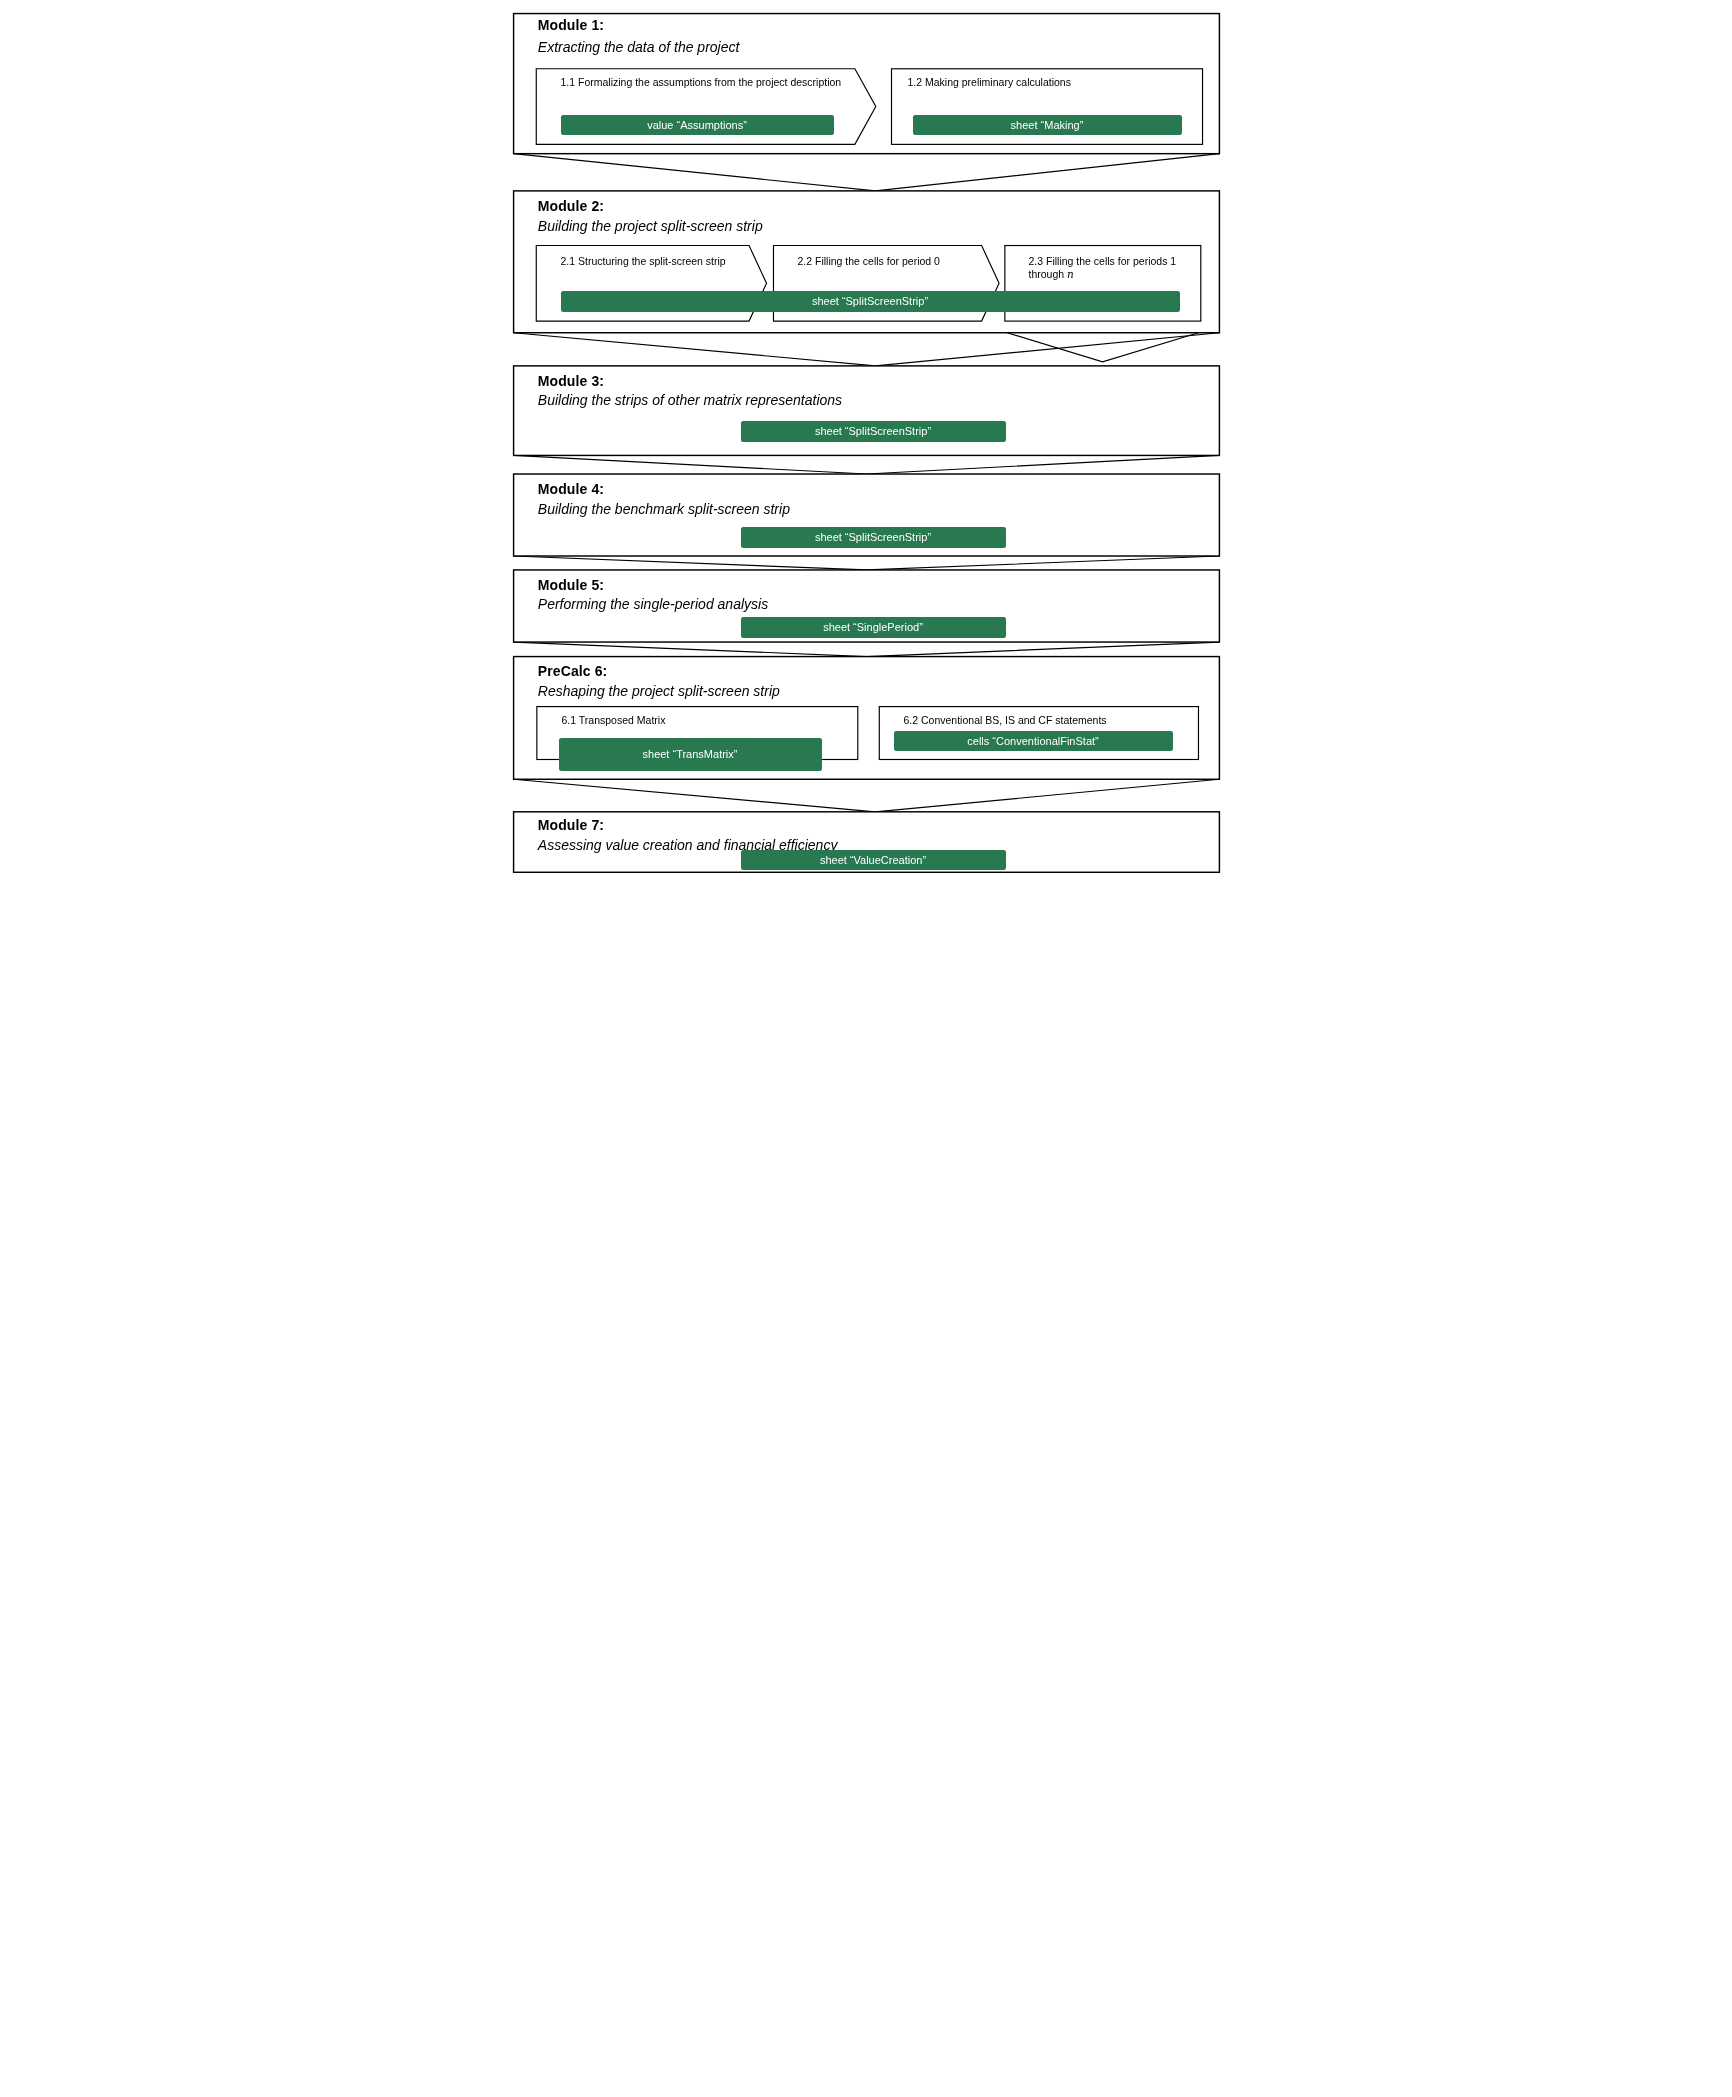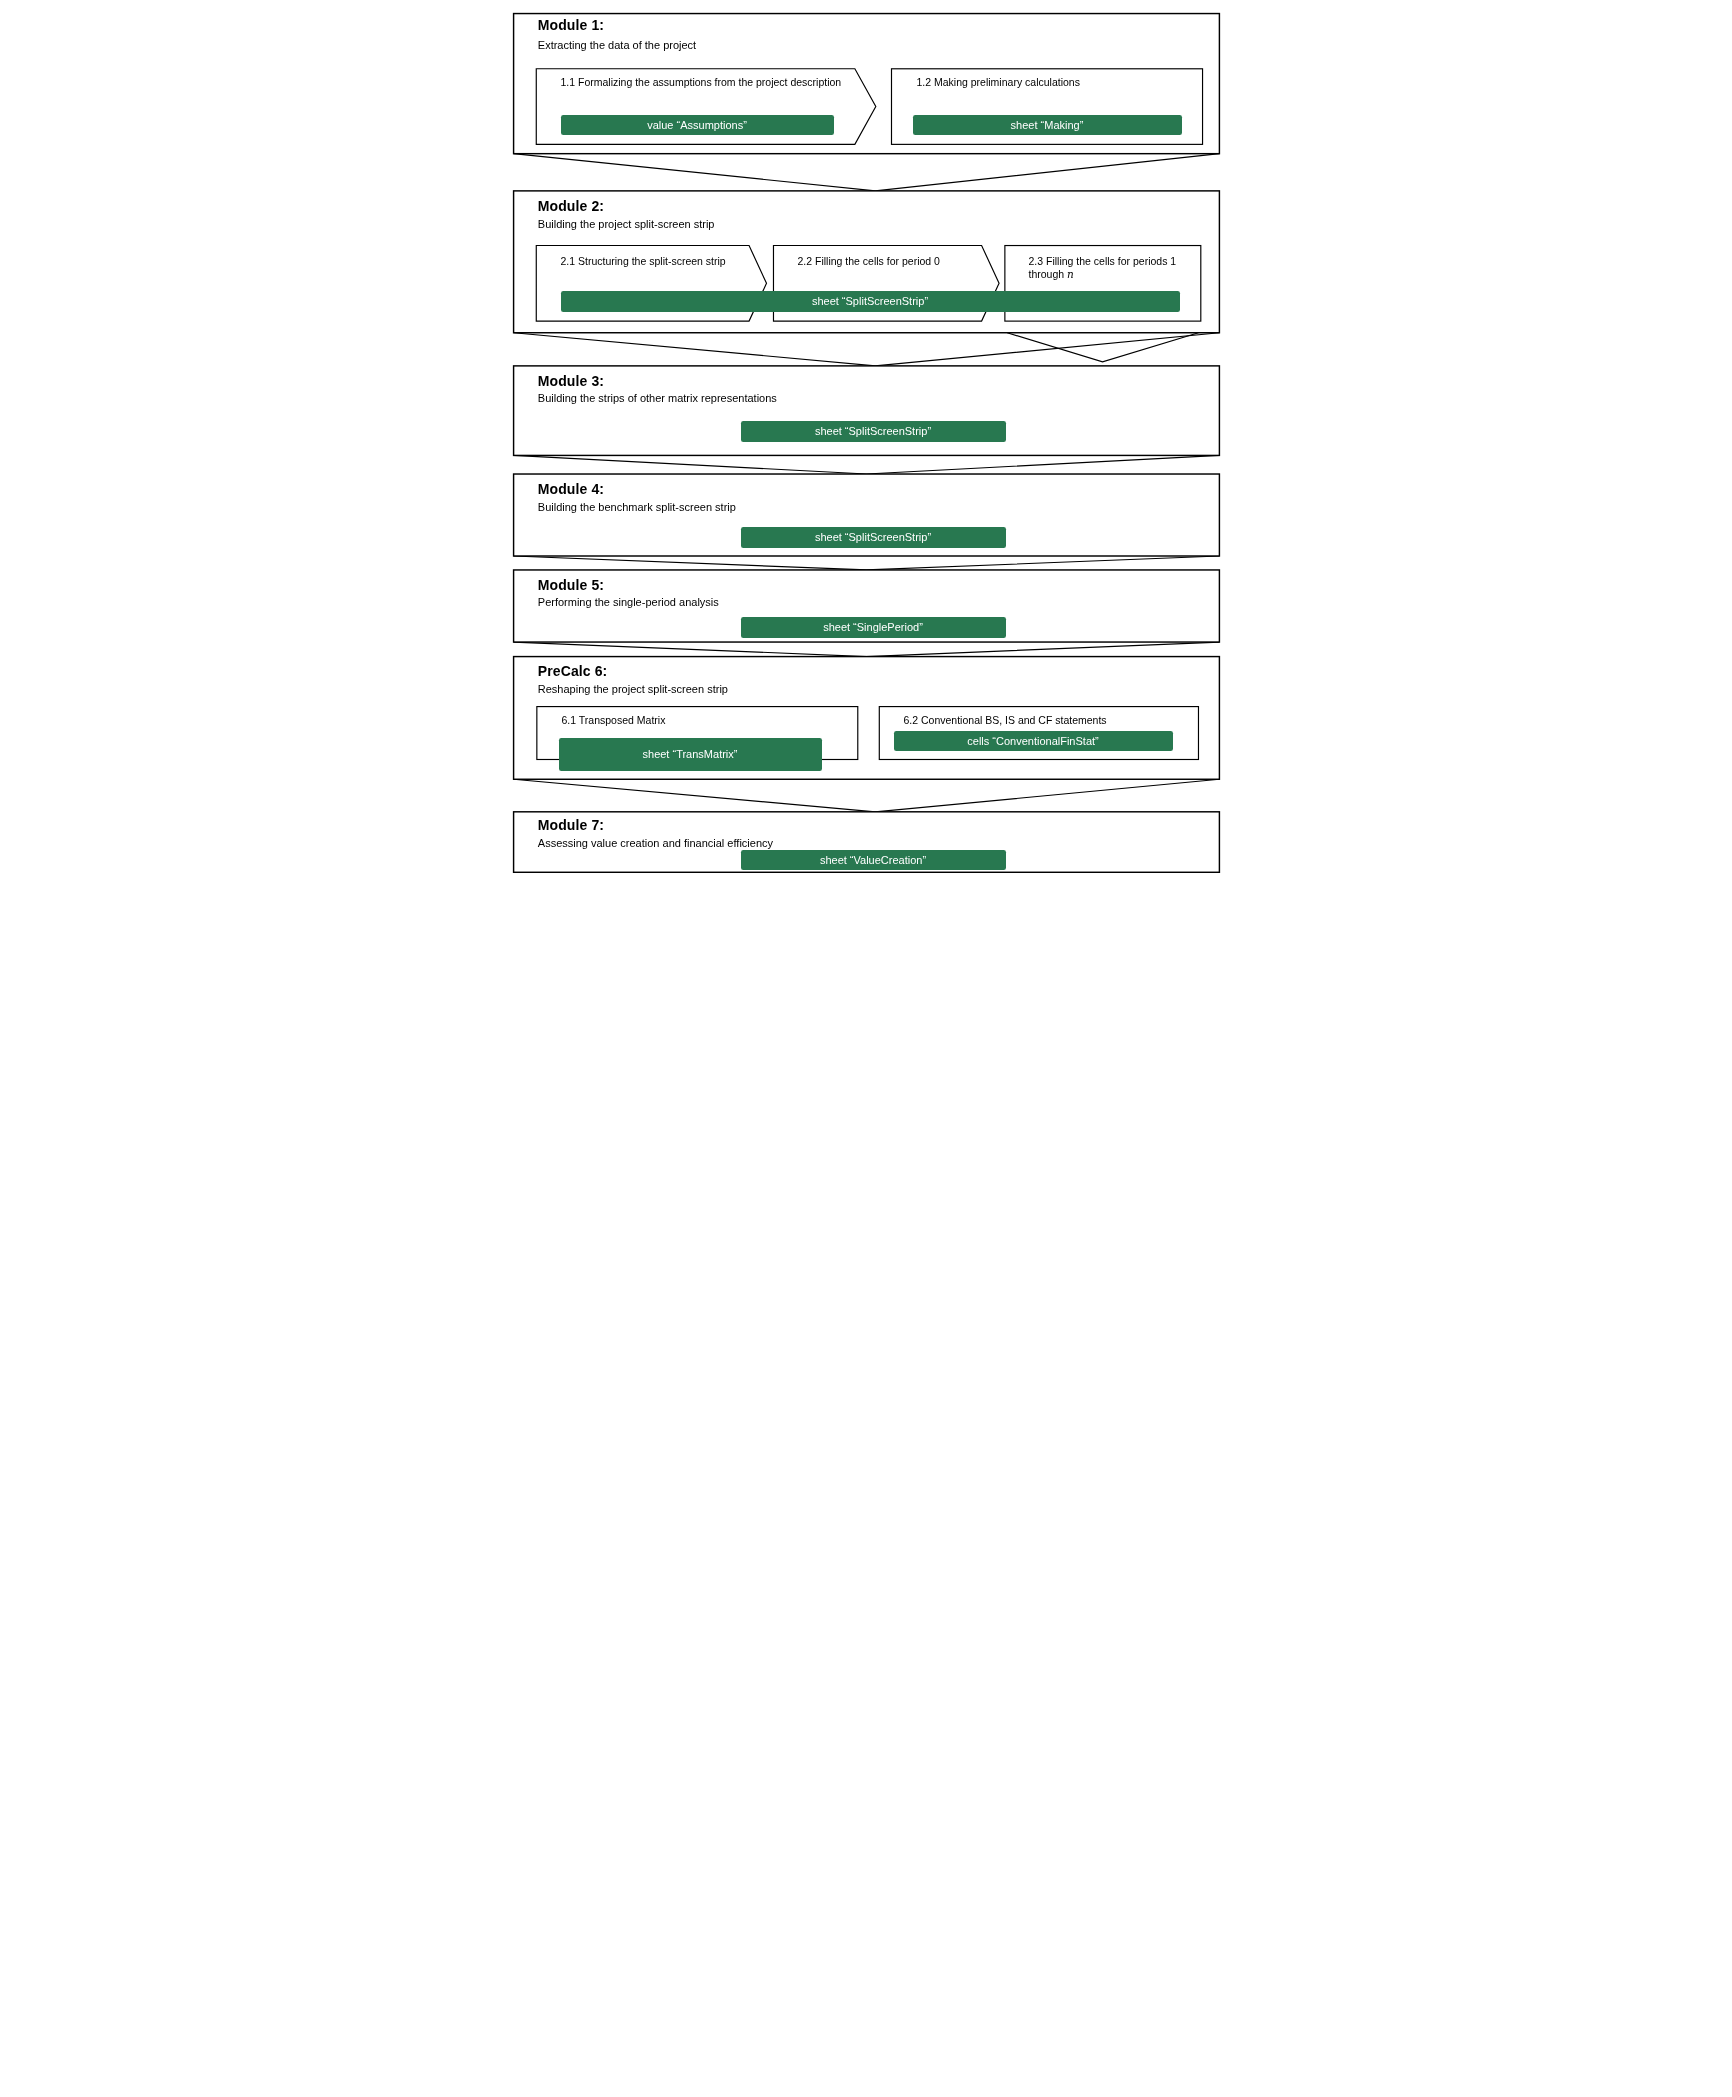--- a/index.html
+++ b/index.html
@@ -1,21 +1,21 @@
 <!DOCTYPE html>
 <html style="--green: #287850;font-size:9.3px"><head>
 <meta charset="utf-8">
 <style>
   html, body { margin:0; padding:0; background:#ffffff; }
   body { font-family:"Liberation Sans", sans-serif; color:#000; }
   .diagram { position:relative; width:721px; height:875px; margin:5.8px auto; background:#fff; }
   .diagram svg { position:absolute; left:0; top:0; }
   .abs { position:absolute;padding-left:12px; }
   .m-title { font-size:14px; font-weight:bold; letter-spacing:0.1px; }
-  .m-sub { font-size:11px; }
+  .m-sub { font-size:14px;font-style:italic; }
   .step-label { font-size:10.5px; line-height:1.25; }
   .sheet-btn {
     position:absolute;
     background:var(--green,#287850);
     color:#fff;
     font-size:11px;
     display:flex; align-items:center; justify-content:center;
     border-radius:2.3px;
     white-space:nowrap;
   }
@@ -56,21 +56,21 @@
       <rect x="858" y="412" width="337" height="130"></rect>
       <rect x="53" y="1205" width="552" height="91"></rect>
       <rect x="642" y="1205" width="549" height="91"></rect>
     </g>
   </svg>
 
   <div class="abs m-title" style="left:20.3px;top:11.6px">Module 1:</div>
   <div class="abs m-sub" style="left:20.3px;top:33px">Extracting the data of the project</div>
   <div class="abs step-label" style="left:43px;top:70px;width:302px">1.1 Formalizing the assumptions from the project description</div>
   <div class="sheet-btn" style="left:55px;top:109px;width:273px;height:20.3px">value “Assumptions”</div>
-  <div class="abs step-label" style="left:399px;top:70px;width:291px">1.2 Making preliminary calculations</div>
+  <div class="abs step-label" style="left:390px;top:70px;width:291px">1.2 Making preliminary calculations</div>
   <div class="sheet-btn" style="left:407px;top:109px;width:269px;height:20.3px">sheet “Making”</div>
 
   <div class="abs m-title" style="left:20.3px;top:192px">Module 2:</div>
   <div class="abs m-sub" style="left:20.3px;top:212px">Building the project split-screen strip</div>
   <div class="abs step-label" style="left:43px;top:249px;width:192px">2.1 Structuring the split-screen strip</div>
   <div class="abs step-label" style="left:280px;top:249px;width:192px">2.2 Filling the cells for period 0</div>
   <div class="abs step-label" style="left:511px;top:249px;width:174px"><span>2.3 Filling the cells for periods 1 through </span><em class="math">n</em></div>
   <div class="sheet-btn" style="left:55px;top:285px;width:619px;height:21px">sheet “SplitScreenStrip”</div>
 
   <div class="abs m-title" style="left:20.3px;top:367px">Module 3:</div>

